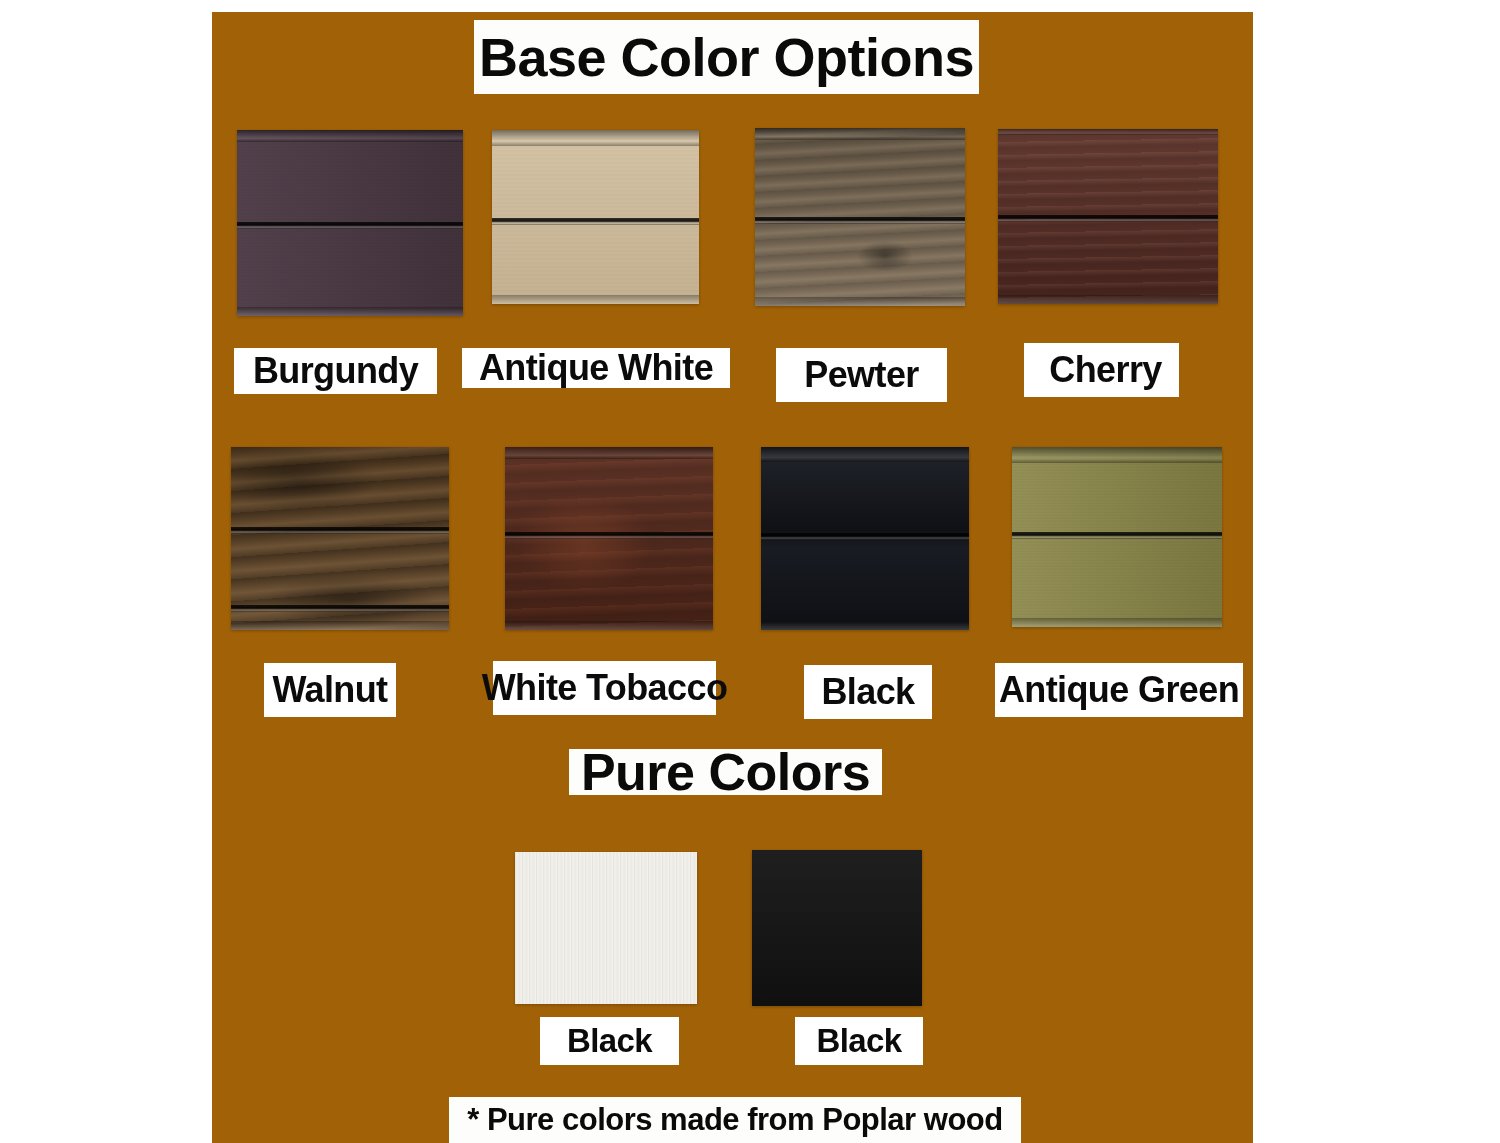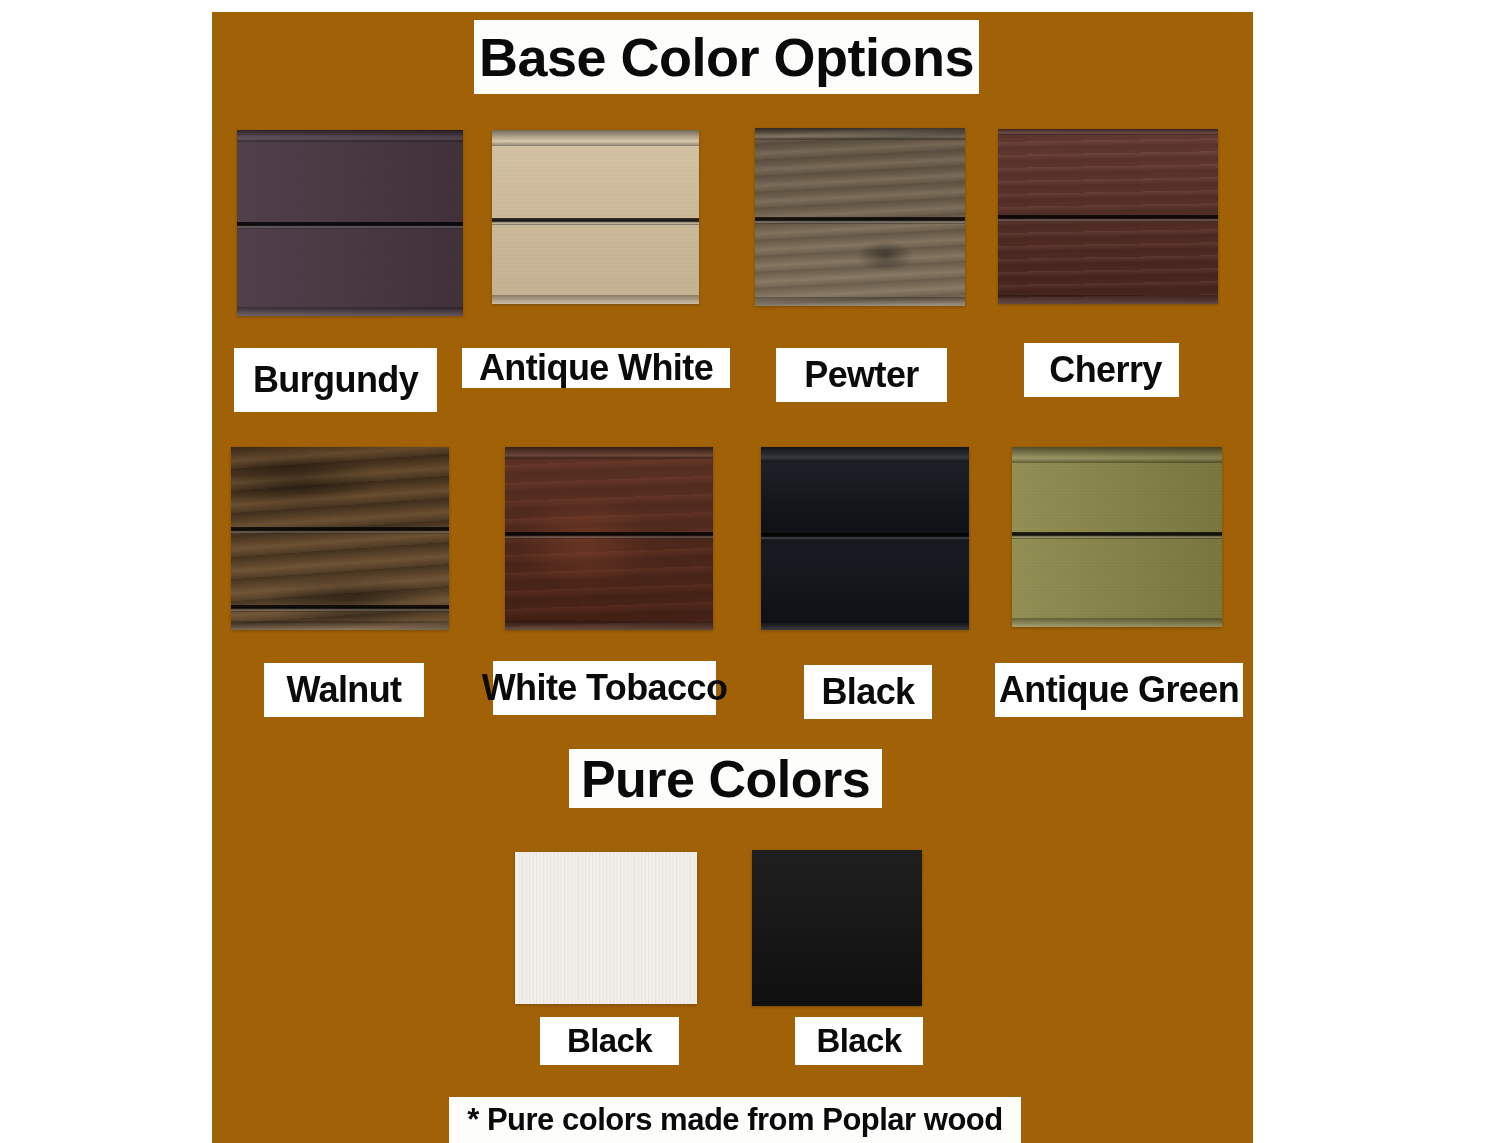--- a/index.html
+++ b/index.html
@@ -12,21 +12,21 @@
   }
 
   
   .title-box {
     position:absolute; background:#fdfdfb;
     display:flex; align-items:center; justify-content:center;
     font-weight:bold; color:#0a0a0a; letter-spacing:-0.5px;
     white-space:nowrap;
   }
   #title-base   { left:262px; top:8px;   width:505px; height:74px;  font-size:54px; }
-  #title-pure   { left:357px; top:737px; width:313px; height:59px;  font-size:52px; }
+  #title-pure   { left:357px; top:737px; width:313px; height:46px;  font-size:52px; }
   #footnote-box { left:237px; top:1085px;width:572px; height:46px;  font-size:31px; font-weight:bold;}
 
   
   .swatch-wrap { position:absolute; }
   .swatch {
     position:absolute; left:0; top:0; width:100%; height:100%;
     overflow:hidden;
     box-shadow:0 1px 3px rgba(0,0,0,0.25);
   }
   .grain {
@@ -101,21 +101,21 @@
     <div class="swatch" style="background:#5c2f26;">
       <div class="grain" style="background:
           repeating-linear-gradient(179deg, rgba(255,220,200,0.07) 0px, rgba(0,0,0,0.10) 6px, rgba(0,0,0,0.02) 13px),
           linear-gradient(to bottom, rgba(255,255,255,0.06), rgba(0,0,0,0.22));"></div>
       <div class="topedge" style="height:6px;"></div>
       <div class="groove" style="top:86px;"></div>
       <div class="botedge"></div>
     </div>
   </div>
 
-  <div class="label-box" style="left:22px; top:336px; width:203px; height:64px;">Burgundy</div>
+  <div class="label-box" style="left:22px; top:336px; width:203px; height:46px;">Burgundy</div>
   <div class="label-box" style="left:250px; top:336px; width:268px; height:40px;">Antique White</div>
   <div class="label-box" style="left:564px; top:336px; width:171px; height:54px;">Pewter</div>
   <div class="label-box" style="left:812px; top:331px; width:155px; height:54px;padding-left:8px;">Cherry</div>
 
   <div class="swatch-wrap" style="left:19px; top:435px; width:218px; height:183px;">
     <div class="swatch" style="background:#5c4226;">
       <div class="grain" style="background:
           repeating-linear-gradient(176deg, rgba(0,0,0,0.28) 0px, rgba(0,0,0,0.05) 7px, rgba(200,160,110,0.16) 14px, rgba(0,0,0,0.14) 22px),
           radial-gradient(ellipse 110px 40px at 30% 18%, rgba(0,0,0,0.42), rgba(0,0,0,0) 75%),
           radial-gradient(ellipse 120px 35px at 55% 84%, rgba(0,0,0,0.40), rgba(0,0,0,0) 72%),
@@ -152,21 +152,21 @@
     <div class="swatch" style="background:#8a8647;">
       <div class="grain" style="background:
           linear-gradient(to right, rgba(255,255,255,0.07), rgba(0,0,0,0.12)),
           repeating-linear-gradient(to bottom, rgba(255,255,255,0.02) 0px, rgba(0,0,0,0.025) 3px);"></div>
       <div class="topedge" style="height:16px;"></div>
       <div class="groove" style="top:85px;"></div>
       <div class="botedge"></div>
     </div>
   </div>
 
-  <div class="label-box" style="left:52px; top:651px; width:160px; height:54px;">Walnut</div>
+  <div class="label-box" style="left:52px; top:651px; width:132px; height:54px;">Walnut</div>
   <div class="label-box" style="left:281px; top:649px; width:223px; height:54px;">White Tobacco</div>
   <div class="label-box" style="left:592px; top:653px; width:128px; height:54px;">Black</div>
   <div class="label-box" style="left:783px; top:651px; width:248px; height:54px;">Antique Green</div>
 
   <div class="title-box" id="title-pure">Pure Colors</div>
 
   <div class="swatch-wrap" style="left:303px; top:840px; width:182px; height:152px;">
     <div class="swatch" style="background:#f4f2ee;">
       <div class="grain" style="background:
           repeating-linear-gradient(to right,

